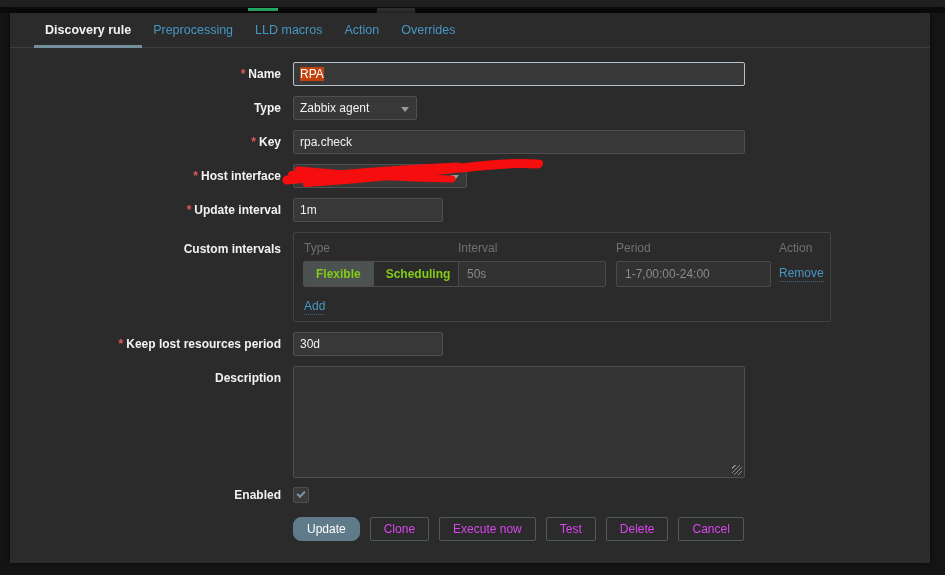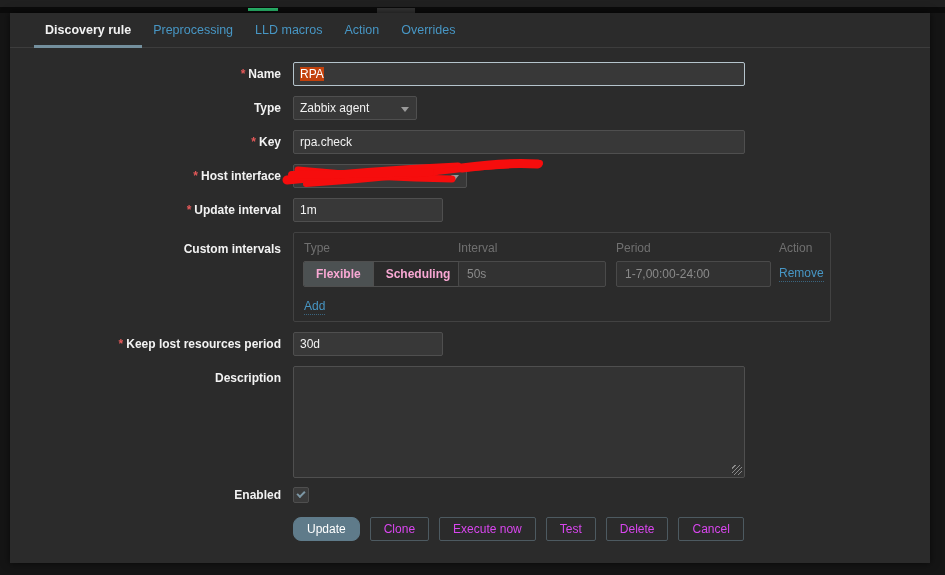--- a/index.html
+++ b/index.html
@@ -66,21 +66,21 @@
     position:absolute; left:283px; top:219px; width:538px; height:90px;
     border:1px solid #424242; border-radius:2px;
   }
   .ci-head { position:absolute; top:8px; color:#707070; font-size:12px; }
   .toggle {
     position:absolute; left:9px; top:28px; display:flex; height:26px;
     border:1px solid #4f4f4f; border-radius:2px; overflow:hidden;
   }
   .seg {
     display:flex; align-items:center; padding:0 12px; cursor:pointer;
-    color:#f9a8d4; font-weight:bold; background:transparent;
+    color:#84cc16; font-weight:bold; background:transparent;
   }
   .seg.selected { background:#4c5152; }
   .seg + .seg { border-left:1px solid #4f4f4f; }
   .ci-input {
     position:absolute; top:28px; height:26px; background:#323232; border:1px solid #4a4a4a; border-radius:2px;
     color:#8a8a8a; line-height:24px; padding:0 8px; font-size:12px;
   }
   .link {
     color:#4796c4; cursor:pointer; text-decoration:none;
     border-bottom:1px dotted rgba(71,150,196,.55); padding-bottom:1px;

